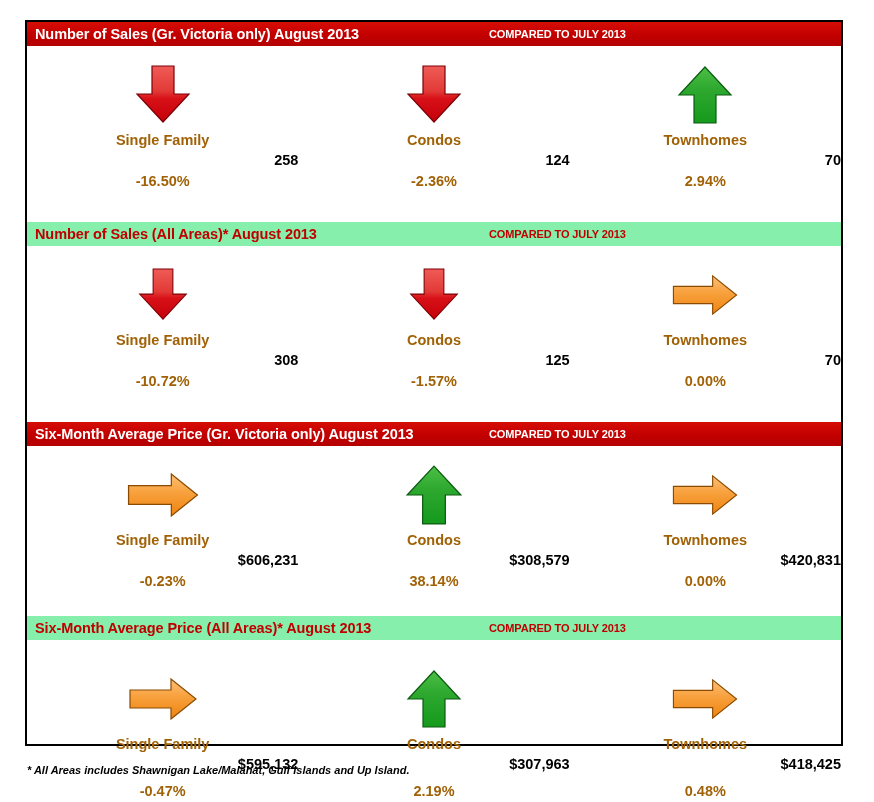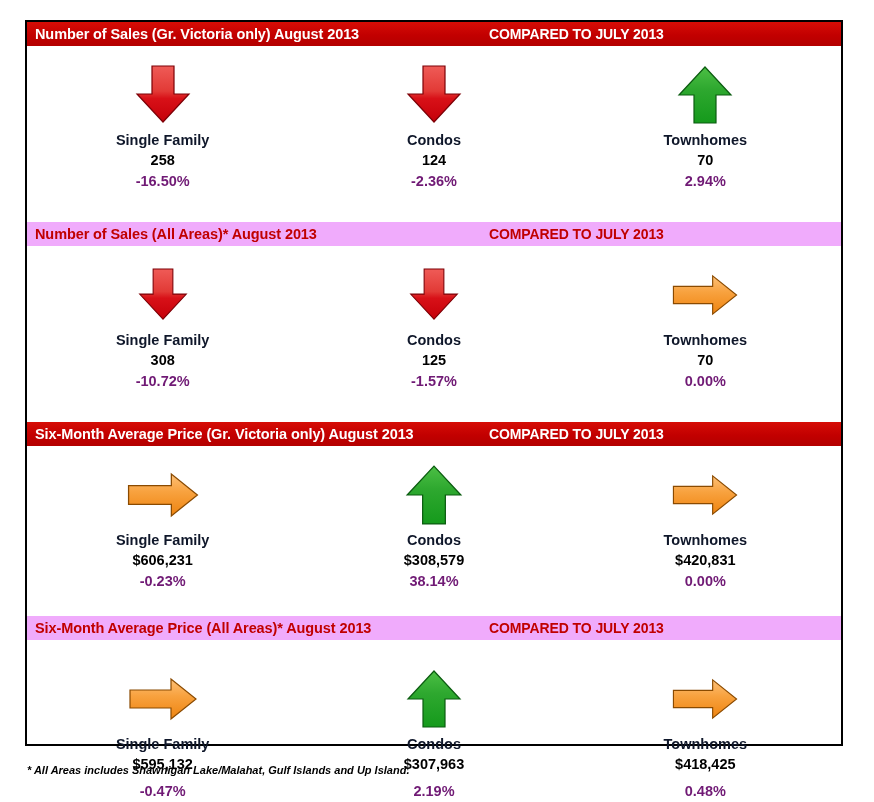--- a/index.html
+++ b/index.html
@@ -32,34 +32,34 @@
     display: flex;
     align-items: center;
     position: relative;
     box-sizing: border-box;
   }
   .band.red {
     background: #CC0000;
     background: linear-gradient(to bottom,#d60d06 0%, #c20000 55%, #b40000 100%);
   }
   .band.gray {
-    background: #f0abfc;
+    background: #86efac;
   }
   .band .band-title {
     position: absolute;
     left: 8px;
     font-size: 14.5px;
     font-weight: bold;
     letter-spacing: -0.1px;
     white-space: nowrap;
   }
   .band .band-compare {
     position: absolute;
     left: 462px;
-    font-size: 14px;
+    font-size: 11px;
     font-weight: bold;
     letter-spacing: -0.1px;
     white-space: nowrap;
   }
   .band.red .band-title,
   .band.red .band-compare { color: #ffffff; }
   .band.gray .band-title,
   .band.gray .band-compare { color: #C00000; }
 
   
@@ -76,33 +76,34 @@
   }
   .arrow-slot {
     height: 70px;
     display: flex;
     align-items: center;
     justify-content: center;
   }
   .cell .cat {
     font-size: 14.5px;
     font-weight: bold;
-    color: #0f172a;
+    color: #a16207;
     line-height: 20px;
   }
   .cell .val {
     font-size: 14.5px;
     font-weight: bold;
     color: #000000;
     line-height: 21px;
+    text-align: right;
   }
   .cell .pct {
     font-size: 14.5px;
     font-weight: bold;
-    color: #701a75;
+    color: #a16207;
     line-height: 21px;
   }
 
   .spacer-sm { height: 14px; }
   .spacer-md { height: 24px; }
   .spacer-lg { height: 30px; }
 
   .pct-gap { height: 6px; }
 
   

